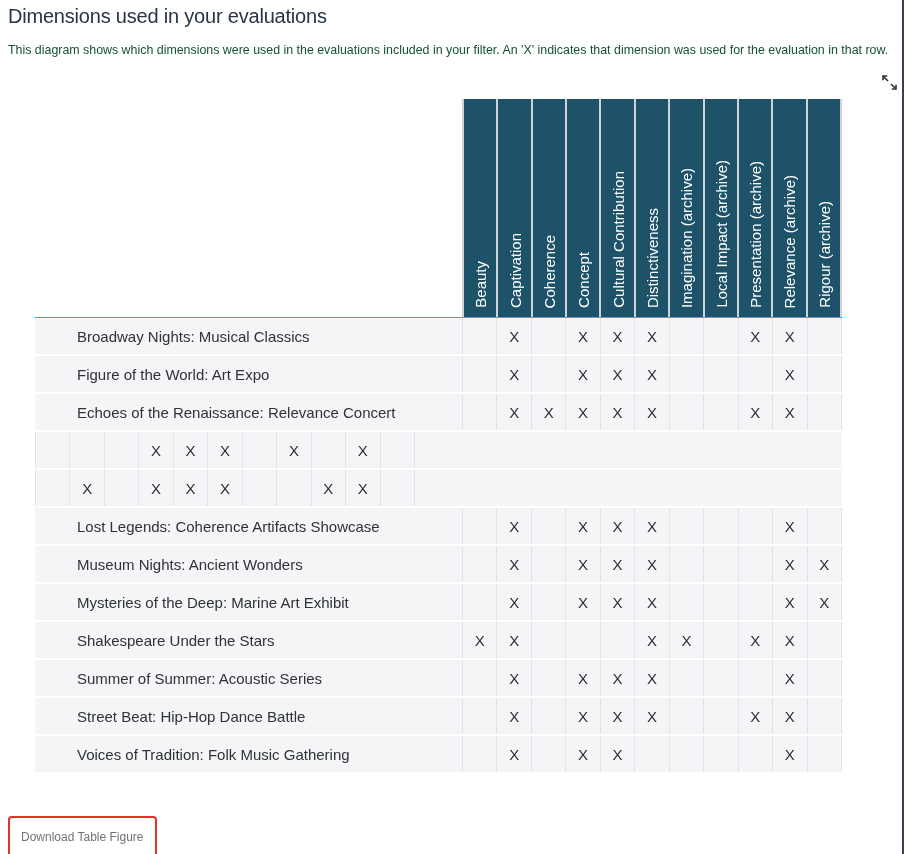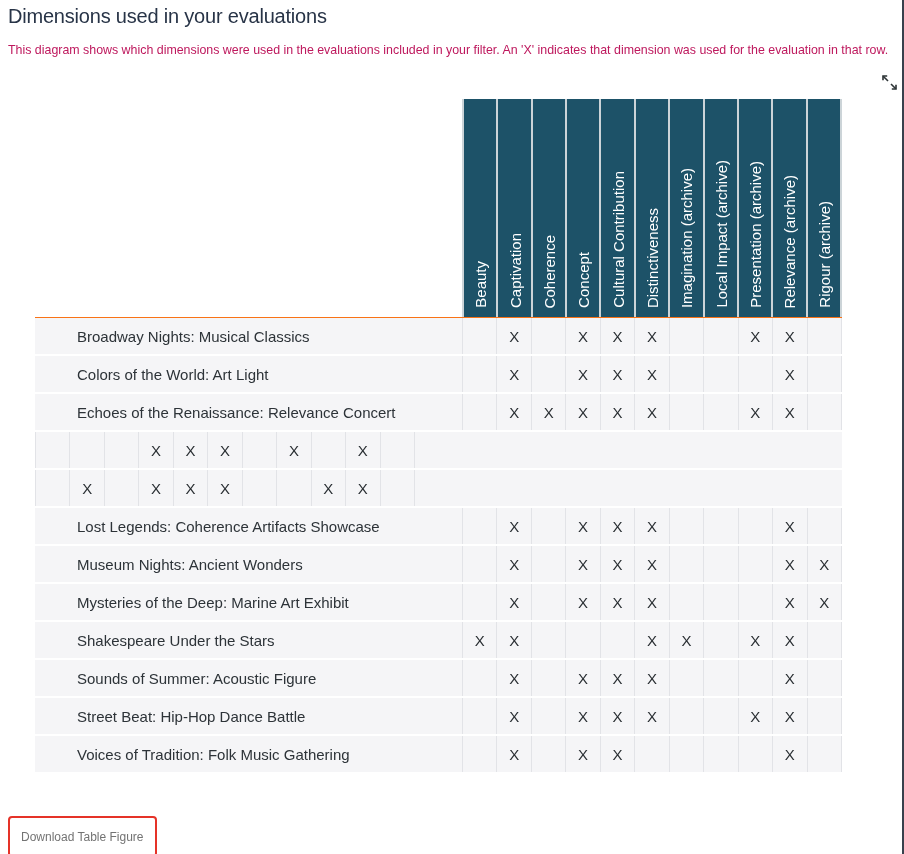--- a/index.html
+++ b/index.html
@@ -16,21 +16,21 @@
     left: 8px; top: 5px;
     font-size: 20px;
     font-weight: normal;
     color: #283447;
     letter-spacing: -0.2px;
   }
   .page-desc {
     position: absolute;
     left: 8px; top: 43px;
     font-size: 12.4px;
-    color: #be185d;
+    color: #14532d;
     white-space: nowrap;
   }
   .expand-btn {
     position: absolute;
     left: 878px; top: 72px;
     width: 22px; height: 22px;
     background: transparent;
     border: none;
     cursor: pointer;
     padding: 2px;
@@ -175,21 +175,21 @@
           <div class="mcell">X</div>
           <div class="mcell">X</div>
           <div class="mcell"></div>
           <div class="mcell"></div>
           <div class="mcell">X</div>
           <div class="mcell">X</div>
           <div class="mcell"></div>
         </div>
       </div>
       <div class="mrow">
-        <div class="rlabel">Colors of the World: Art Light</div>
+        <div class="rlabel">Figure of the World: Art Expo</div>
         <div class="cells">
           <div class="mcell"></div>
           <div class="mcell">X</div>
           <div class="mcell"></div>
           <div class="mcell">X</div>
           <div class="mcell">X</div>
           <div class="mcell">X</div>
           <div class="mcell"></div>
           <div class="mcell"></div>
           <div class="mcell"></div>
@@ -301,21 +301,21 @@
           <div class="mcell"></div>
           <div class="mcell">X</div>
           <div class="mcell">X</div>
           <div class="mcell"></div>
           <div class="mcell">X</div>
           <div class="mcell">X</div>
           <div class="mcell"></div>
         </div>
       </div>
       <div class="mrow">
-        <div class="rlabel">Sounds of Summer: Acoustic Figure</div>
+        <div class="rlabel">Summer of Summer: Acoustic Series</div>
         <div class="cells">
           <div class="mcell"></div>
           <div class="mcell">X</div>
           <div class="mcell"></div>
           <div class="mcell">X</div>
           <div class="mcell">X</div>
           <div class="mcell">X</div>
           <div class="mcell"></div>
           <div class="mcell"></div>
           <div class="mcell"></div>

